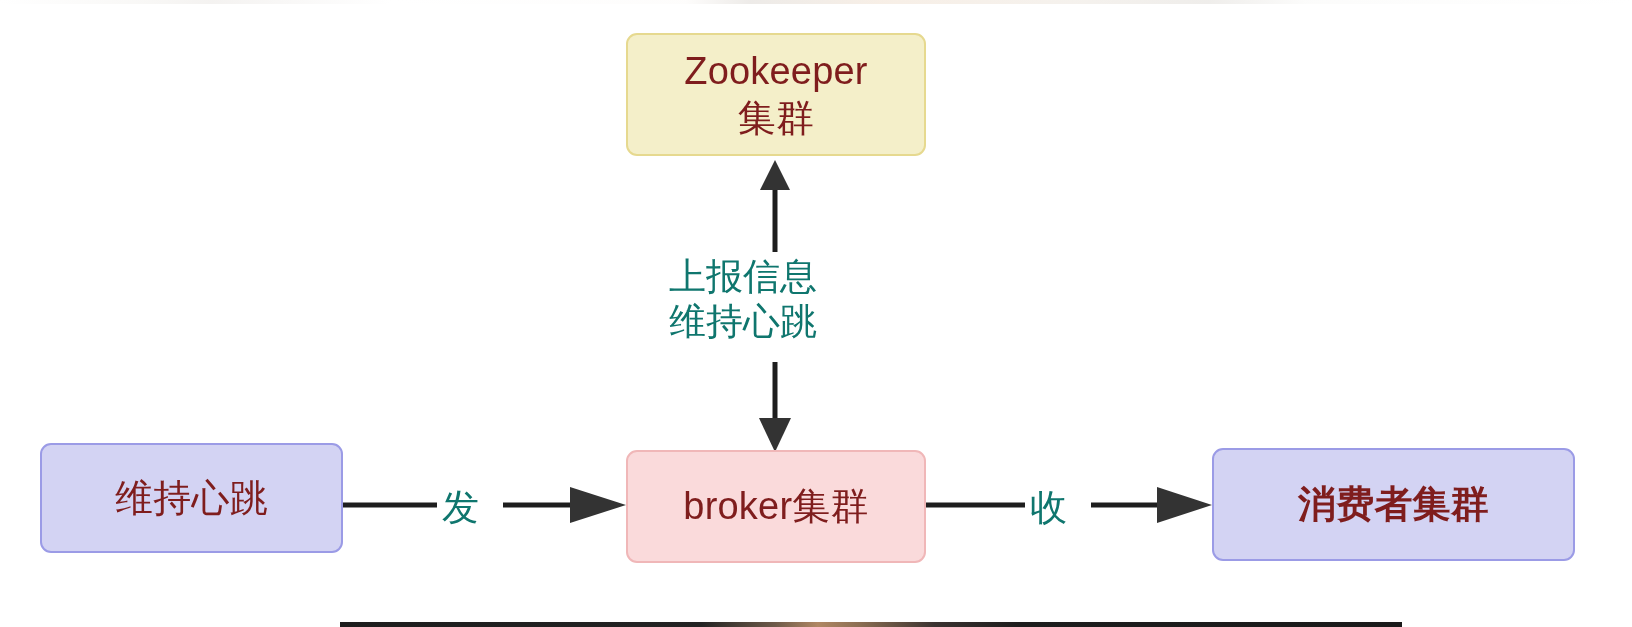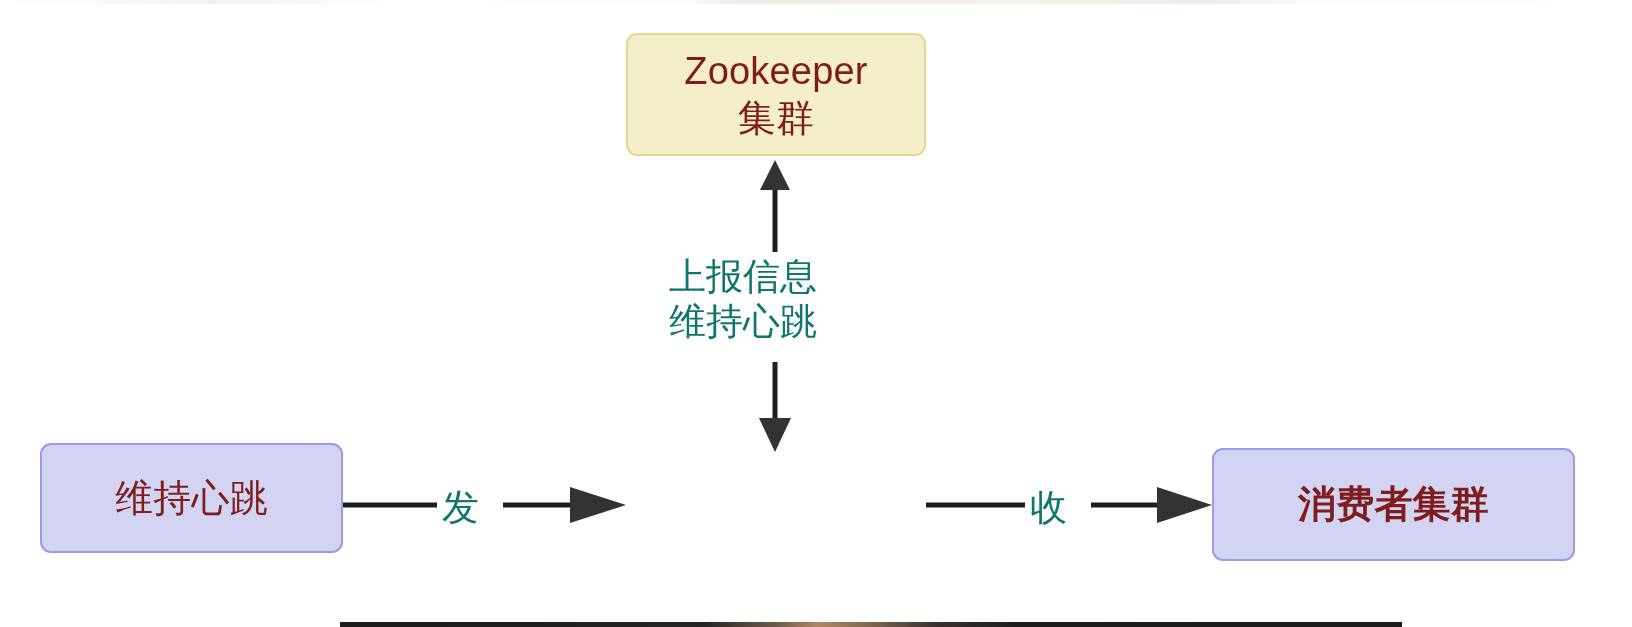--- a/index.html
+++ b/index.html
@@ -181,20 +181,21 @@
       <line x1="1080" y1="505" x2="1176" y2="505" stroke="#1e1e1e" stroke-width="5"></line>
       <path d="M1157,487 L1212,505 L1157,523 z" fill="#333333"></path>
     </g>
   </svg>
 
   <div class="node" id="node-zookeeper">Zookeeper
 集群</div>
 
   <div class="node" id="node-producer">维持心跳</div>
 
+  <div class="node" id="node-broker">broker集群</div>
 
   <div class="node" id="node-consumer">消费者集群</div>
 
   <div class="edge-label" id="label-heartbeat">上报信息
 维持心跳</div>
 
   <div class="edge-label" id="label-send">发</div>
 
   <div class="edge-label" id="label-recv">收</div>
 

